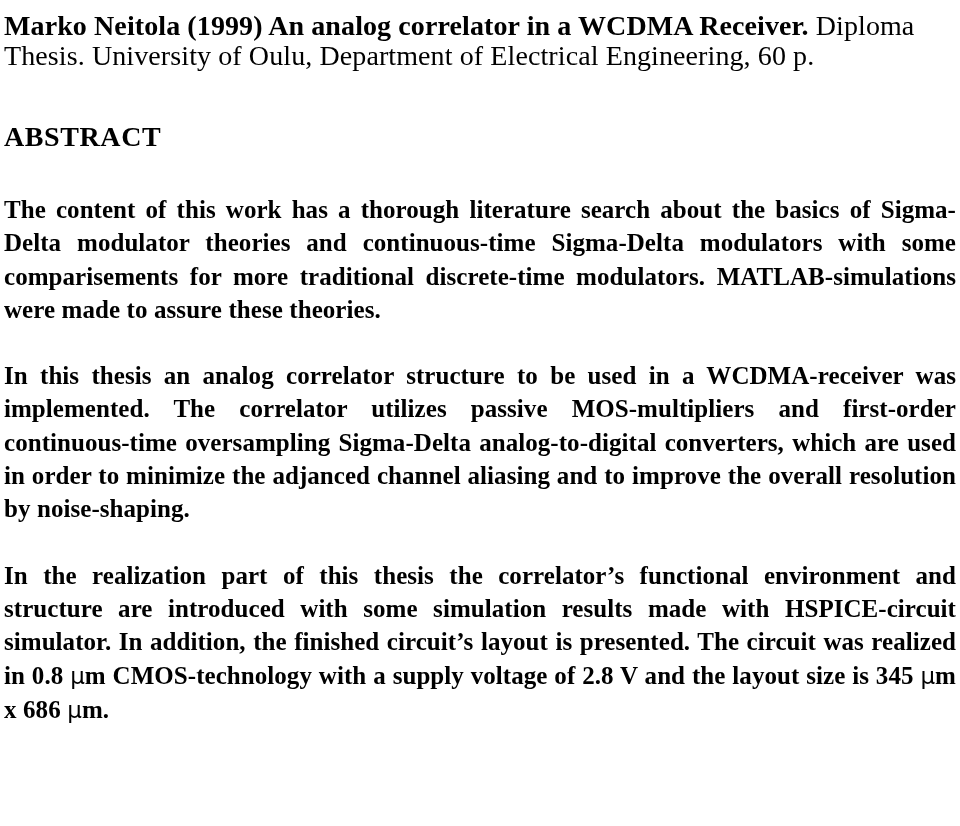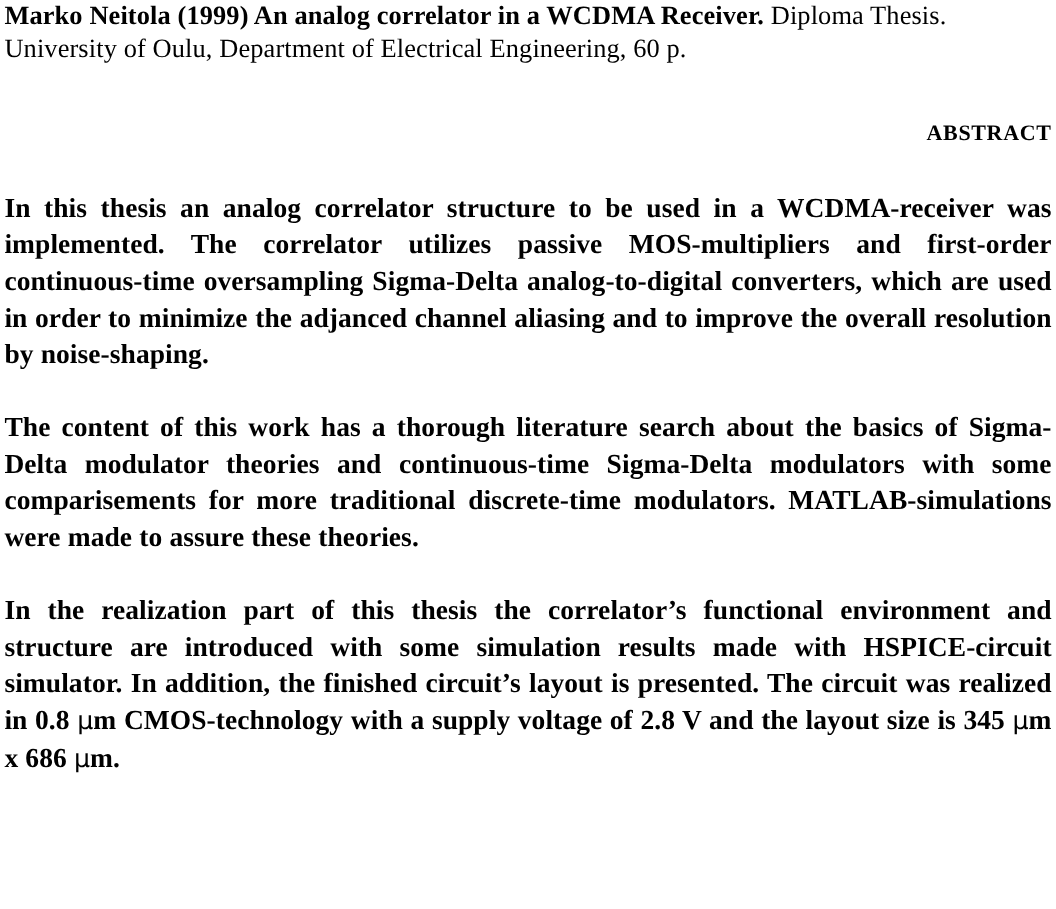--- a/index.html
+++ b/index.html
@@ -18,39 +18,39 @@
   .page {
     width: 960px;
     height: 826px;
     box-sizing: border-box;
     padding: 0px 4px 0px 4px;
     position: relative;
   }
 
   
   .citation {
-    font-size: 24px;
+    font-size: 28px;
     line-height: 30px;
     text-align: left;
     margin: 0;
-    padding-top: 0;
+    padding-top: 11px;
     letter-spacing: 0.1px;
   }
   .citation .bold {
     font-weight: bold;
   }
   .citation .reg {
     font-weight: normal;
   }
 
   
   .abstract-heading {
-    font-size: 20px;
+    font-size: 28px;
     font-weight: bold;
-    text-align: right;
+    text-align: left;
     margin: 0;
     padding-top: 50px;
     letter-spacing: 0.6px;
   }
 
   
   .body-block {
     padding-top: 40px;
   }
   p.para {
@@ -82,22 +82,22 @@
 <div class="page">
 
   <div class="citation">
     <span class="bold">Marko Neitola (1999) An analog correlator in a WCDMA Receiver.</span><span class="reg"> Diploma Thesis. University of Oulu, Department of Electrical Engineering, 60 p.</span>
   </div>
 
   <div class="abstract-heading">ABSTRACT</div>
 
   <div class="body-block">
 
+    <p class="para">The content of this work has a thorough literature search about the basics of Sigma-Delta modulator theories and continuous-time Sigma-Delta modulators with some comparisements for more traditional discrete-time modulators. MATLAB-simulations were made to assure these theories.</p>
+
     <p class="para">In this thesis an analog correlator structure to be used in a WCDMA-receiver was implemented. The correlator utilizes passive MOS-multipliers and first-order continuous-time oversampling Sigma-Delta analog-to-digital converters, which are used in order to minimize the adjanced channel aliasing and to improve the overall resolution by noise-shaping.</p>
-
-    <p class="para">The content of this work has a thorough literature search about the basics of Sigma-Delta modulator theories and continuous-time Sigma-Delta modulators with some comparisements for more traditional discrete-time modulators. MATLAB-simulations were made to assure these theories.</p>
 
     <p class="para"><span>In the realization part of this thesis the correlator’s functional environment and structure are introduced with some simulation results made with HSPICE-circuit simulator. In addition, the finished circuit’s layout is presented. The circuit was realized in 0.8 </span><span class="mu">μ</span><span>m CMOS-technology with a supply voltage of 2.8 V and the layout size is 345 </span><span class="mu">μ</span><span>m x 686 </span><span class="mu">μ</span><span>m.</span></p>
 
 
   </div>
 
 </div>
 
 </body></html>

